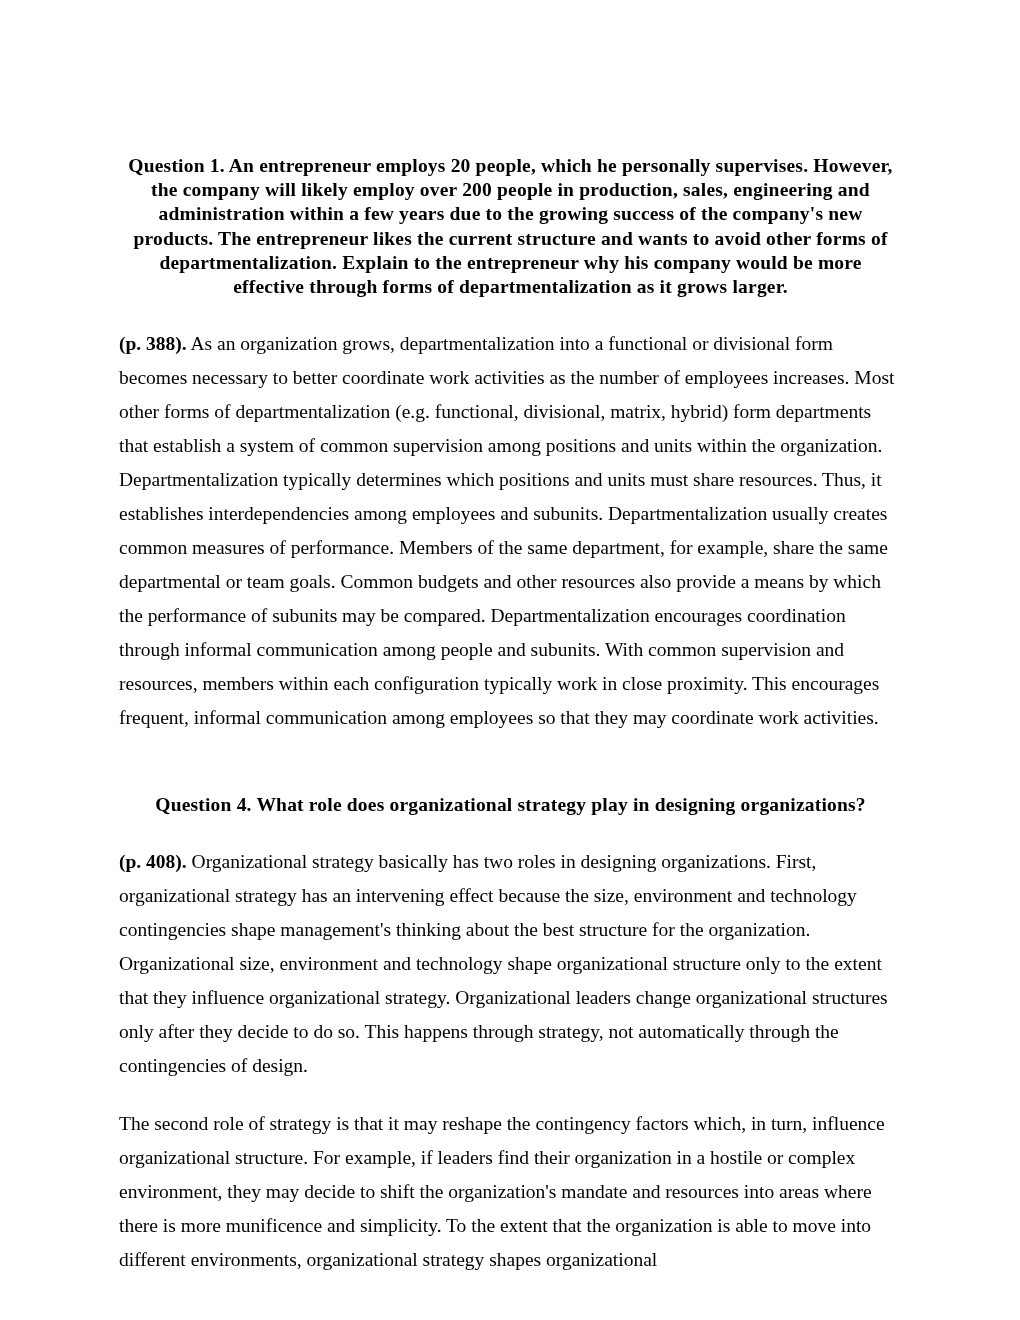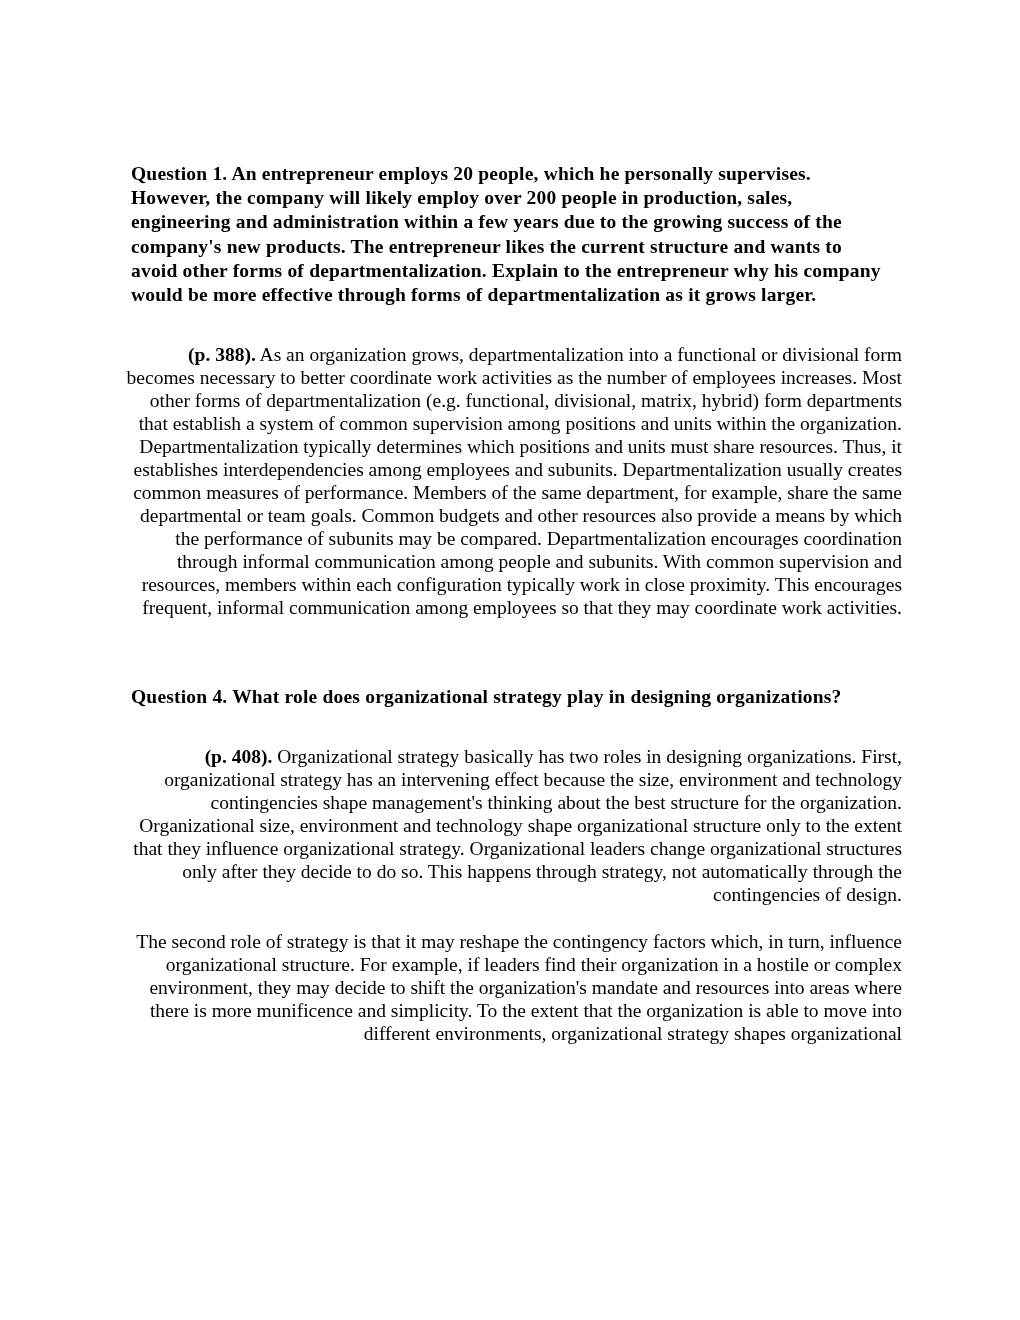--- a/index.html
+++ b/index.html
@@ -23,29 +23,29 @@
     box-sizing: border-box;
     padding: 150px 118px 0 119px;
   }
   .doc-body {
     width: 783px;
   }
   .q-heading {
     font-weight: bold;
     font-size: 19.5px;
     line-height: 24.2px;
-    text-align: left;
-    margin: 12px;
+    text-align: center;
+    margin: 4px;
     letter-spacing: 0.01em;
   }
   .para {
     font-weight: normal;
     font-size: 19.5px;
-    line-height: 23px;
-    text-align: right;
+    line-height: 34px;
+    text-align: left;
     margin: 0;
   }
   .para .lead {
     font-weight: bold;
   }
   
   .gap-para { height: 24px; }
   .gap-section { height: 54px; }
   .gap-heading { height: 24px; }
 </style>

